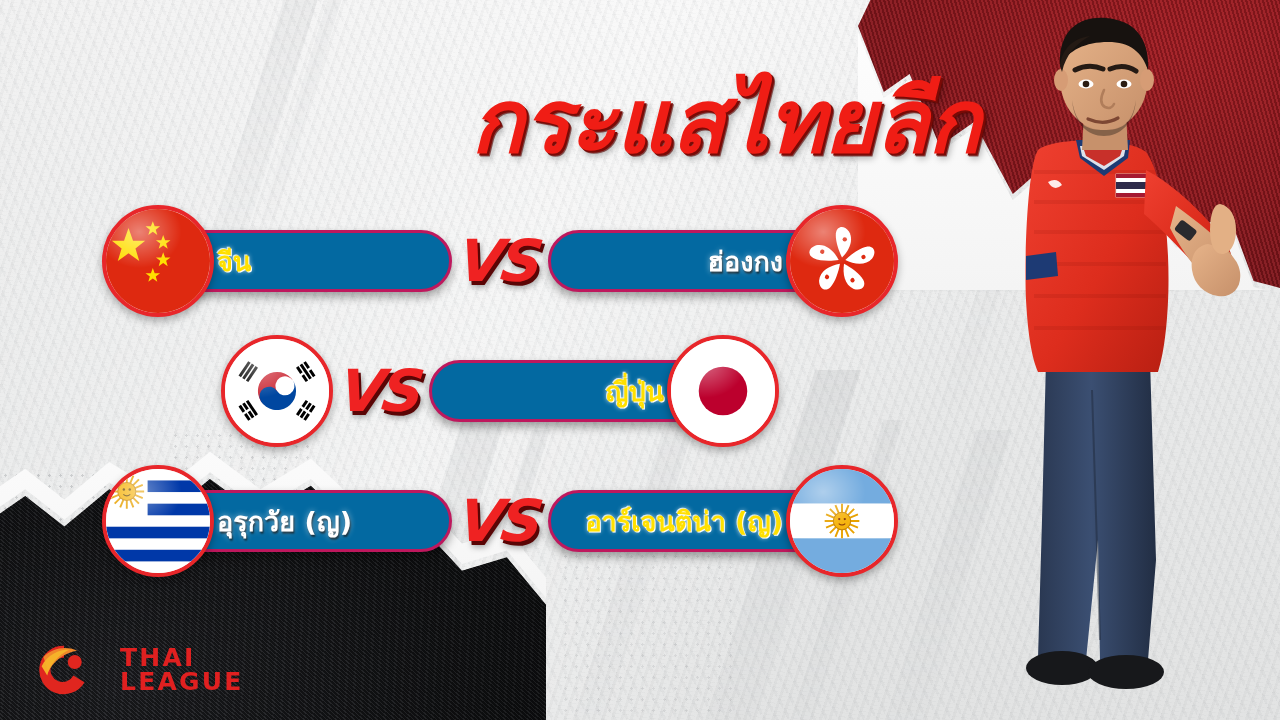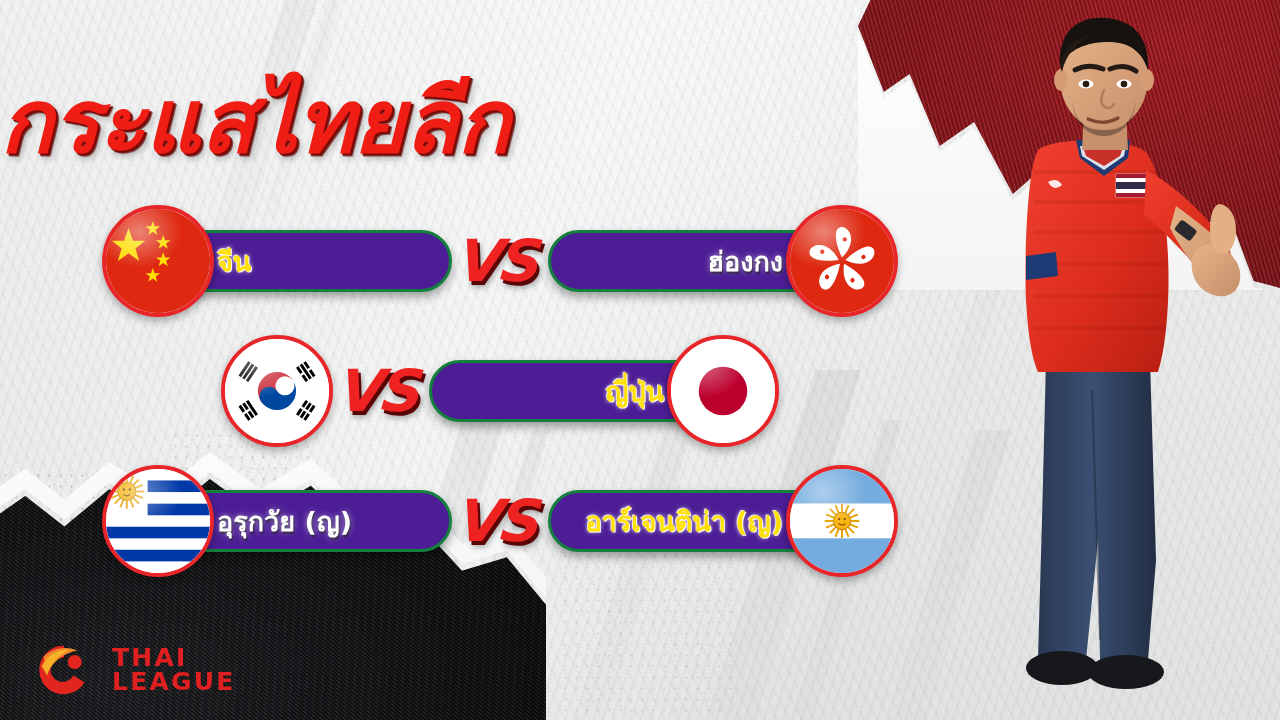--- a/index.html
+++ b/index.html
@@ -76,21 +76,21 @@
     clip-path:polygon(0% 30%, 7% 22%, 14% 31%, 22% 20%, 31% 29%, 40% 17%, 49% 28%,
                       58% 19%, 67% 33%, 76% 28%, 85% 44%, 93% 40%, 100% 54%,
                       100% 60%, 93% 46%, 85% 50%, 76% 34%, 67% 39%, 58% 25%, 49% 34%,
                       40% 23%, 31% 35%, 22% 26%, 14% 37%, 7% 28%, 0% 36%);
     filter:drop-shadow(0 2px 3px rgba(0,0,0,.25));
   }
 
   
   .title{
     position:absolute; left:0; top:76px; width:980px;
-    text-align:left;
+    text-align:right;
     font-family:"DejaVu Sans","Liberation Sans",sans-serif;
     font-size:88px; font-weight:900; font-style:italic;
     color:#f01d15;
     letter-spacing:-1px;
     line-height:1.05;
     white-space:nowrap;
     text-shadow:
        2px 2px 0 #7a0a06,
        3px 3px 0 rgba(90,8,5,.65),
        4px 5px 7px rgba(0,0,0,.28);
@@ -113,22 +113,22 @@
   }
   .flag .glare{
     position:absolute; inset:0; border-radius:50%;
     background:radial-gradient(70% 60% at 32% 22%, rgba(255,255,255,.42), rgba(255,255,255,0) 58%);
     pointer-events:none;
   }
 
   .pill{
     position:relative;
     height:62px; width:290px;
-    background:#4c1d95;
-    border:3px solid #15803d;
+    background:#0369a1;
+    border:3px solid #be185d;
     border-radius:34px;
     display:flex; align-items:center;
     box-shadow:0 5px 10px rgba(0,0,0,.35);
     z-index:2;
   }
   .pill.left  { margin-left:-52px; padding-left:52px; padding-right:16px; justify-content:flex-start;}
   .pill.right { margin-right:-52px; padding-right:52px; padding-left:16px; justify-content:flex-end;text-align:center;}
 
   .pill span{
     font-family:"DejaVu Sans","Liberation Sans",sans-serif;
@@ -143,21 +143,21 @@
     font-size:58px; font-weight:900; font-style:italic;
     color:#ef2222; letter-spacing:-3px;
     transform:skewX(-7deg);
     text-shadow:3px 4px 0 #5a0505, 4px 6px 6px rgba(0,0,0,.35);
     z-index:4;
   }
 
   
   .logo{
     position:absolute; left:36px; bottom:22px;
-    display:flex; align-items:center; gap:20px;
+    display:flex; align-items:center; gap:28px;
   }
   .logo-mark{ position:relative; width:56px; height:56px; flex:0 0 auto; }
   .logo-text{
     font-family:"DejaVu Sans","Liberation Sans",sans-serif;
     font-weight:900; font-size:25px; line-height:.95; color:#e02020;
     letter-spacing:2.2px;
   }
 
   
   .person{ position:absolute; right:0px; top:0px; width:300px; height:720px; }

